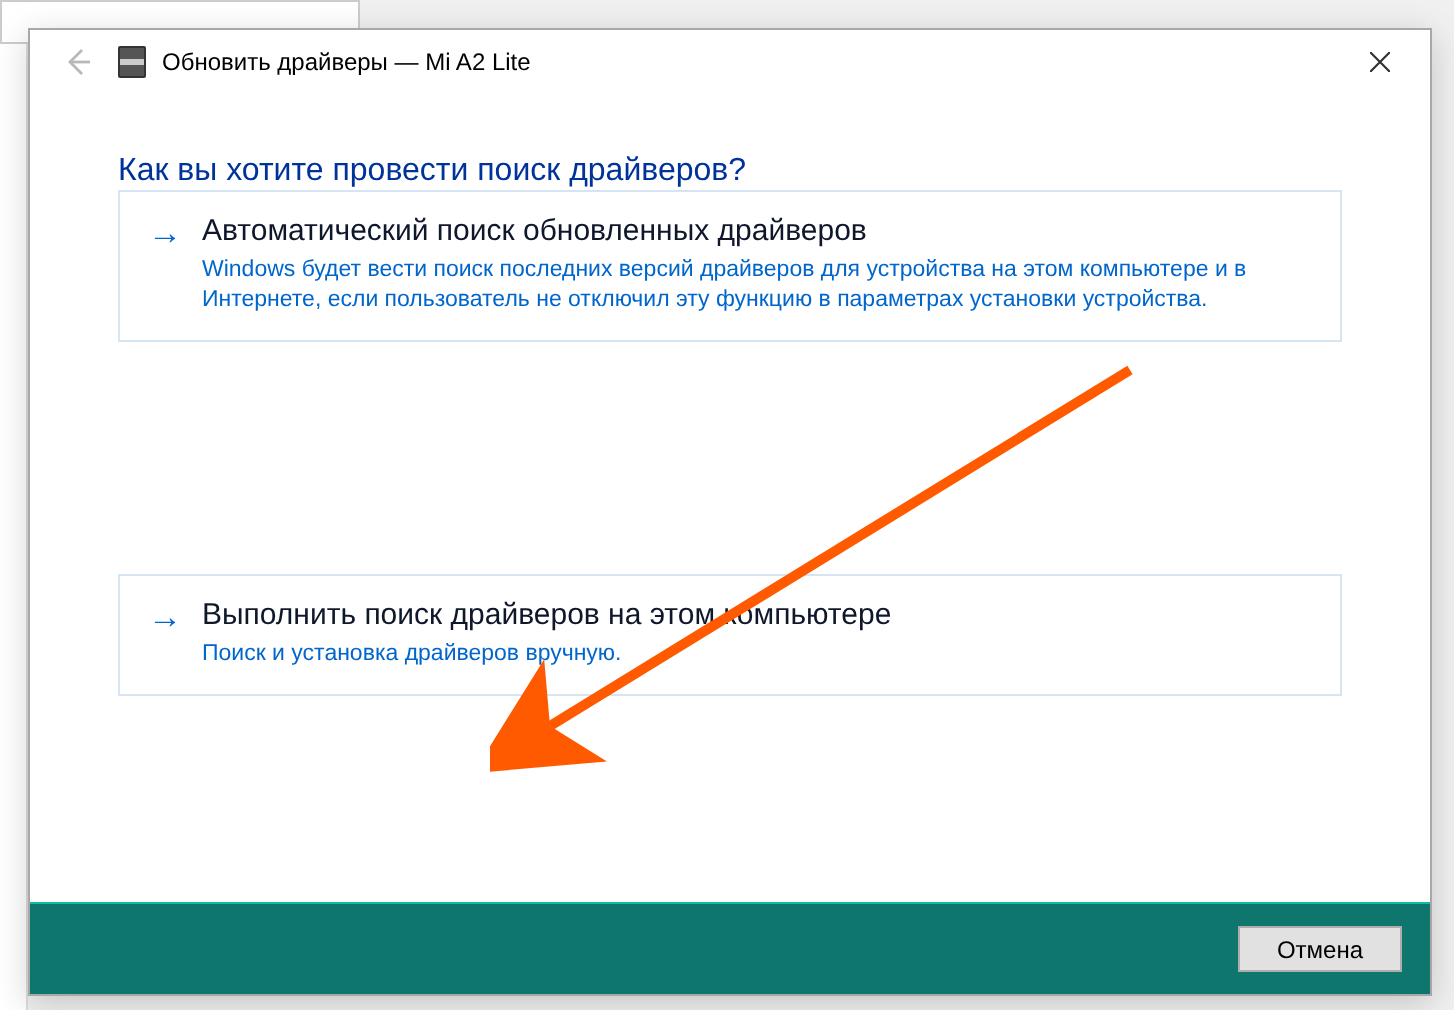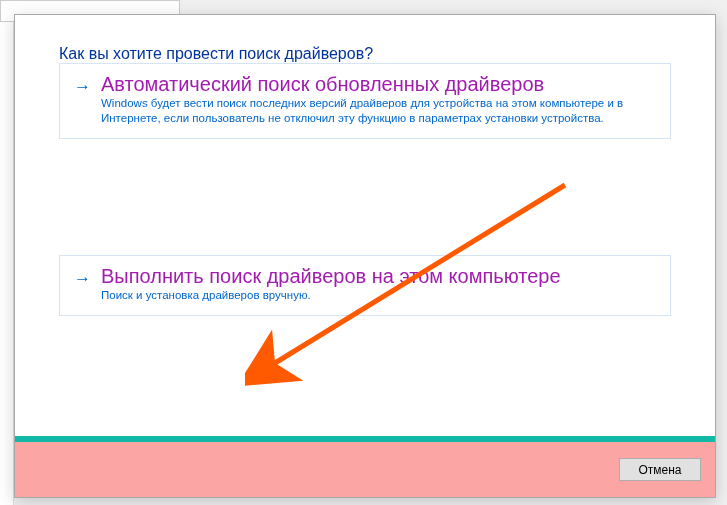--- a/index.html
+++ b/index.html
@@ -98,37 +98,37 @@
     }
     .opt-arrow {
       color: #0066cc;
       font-size: 17px;
       line-height: 20px;
       flex-shrink: 0;
       margin-top: 1px;
     }
     .opt-body { flex: 1; }
     .opt-title {
-      color: #a21caf;
-      font-size: 20px;
+      color: #0f172a;
+      font-size: 15px;
       line-height: 20px;
     }
     .opt-desc {
       color: #0066cc;
       font-size: 11.5px;
       line-height: 15px;
       margin-top: 2px;
     }
     .spacer { height: 116px; }
     .footer {
       position: absolute;
       bottom: 0; left: 0; right: 0;
-      height: 61px;
-      background: #fca5a5;
-      border-top: 6px solid #14b8a6;
+      height: 46px;
+      background: #0f766e;
+      border-top: 1px solid #14b8a6;
       display: flex;
       align-items: center;
       justify-content: flex-end;
       padding-right: 14px;
     }
     .btn {
       min-width: 82px;
       height: 23px;
       background: #e1e1e1;
       border: 1px solid #adadad;
@@ -146,20 +146,35 @@
   </style>
 </head>
 <body>
 
 <div class="bg-windows">
   <div class="bg-bar"></div>
   <div class="bg-edge"></div>
 </div>
 
 <div class="dialog">
+  <div class="titlebar">
+    <div class="back-btn">
+      <svg width="16" height="16" viewBox="0 0 16 16">
+        <path d="M10 2 L4 8 L10 14" stroke="#b8b8b8" stroke-width="1.4" fill="none"></path>
+        <path d="M4 8 L14 8" stroke="#b8b8b8" stroke-width="1.4" fill="none"></path>
+      </svg>
+    </div>
+    <div class="title-icon"></div>
+    <div class="title-text">Обновить драйверы — Mi A2 Lite</div>
+    <div class="close-btn">
+      <svg width="10" height="10" viewBox="0 0 10 10">
+        <path d="M0 0 L10 10 M10 0 L0 10" stroke="currentColor" stroke-width="1.1"></path>
+      </svg>
+    </div>
+  </div>
 
   <div class="content">
     <div class="heading">Как вы хотите провести поиск драйверов?</div>
 
     <div class="option">
       <div class="opt-arrow">→</div>
       <div class="opt-body">
         <div class="opt-title">Автоматический поиск обновленных драйверов</div>
         <div class="opt-desc">Windows будет вести поиск последних версий драйверов для устройства на этом компьютере и в Интернете, если пользователь не отключил эту функцию в параметрах установки устройства.</div>
       </div>

